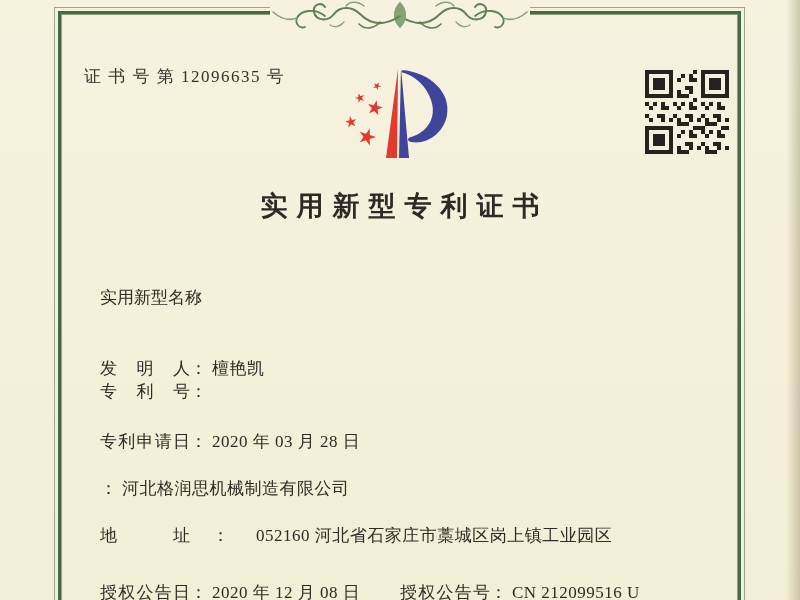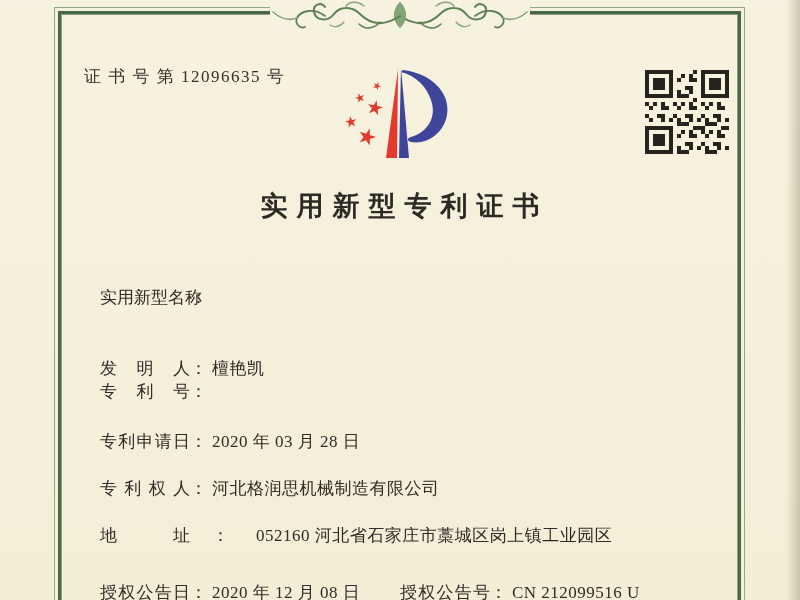--- a/index.html
+++ b/index.html
@@ -218,21 +218,20 @@
     <div class="row">
       <span class="flabel">专利号</span>
         <span class="colon">：</span>
     </div>
     <div class="row">
       <span class="flabel">专利申请日</span>
         <span class="colon">：</span>
         <span class="fvalue">2020 年 03 月 28 日</span>
     </div>
     <div class="row">
-      <span class="flabel">专利权人</span>
         <span class="colon">：</span>
         <span class="fvalue">河北格润思机械制造有限公司</span>
     </div>
     <div class="row">
       <span class="flabel">地址</span>
         <span class="colon">：</span>
         <span class="fvalue">052160 河北省石家庄市藁城区岗上镇工业园区</span>
     </div>
     <div class="row">
       <span class="flabel">授权公告日</span>

